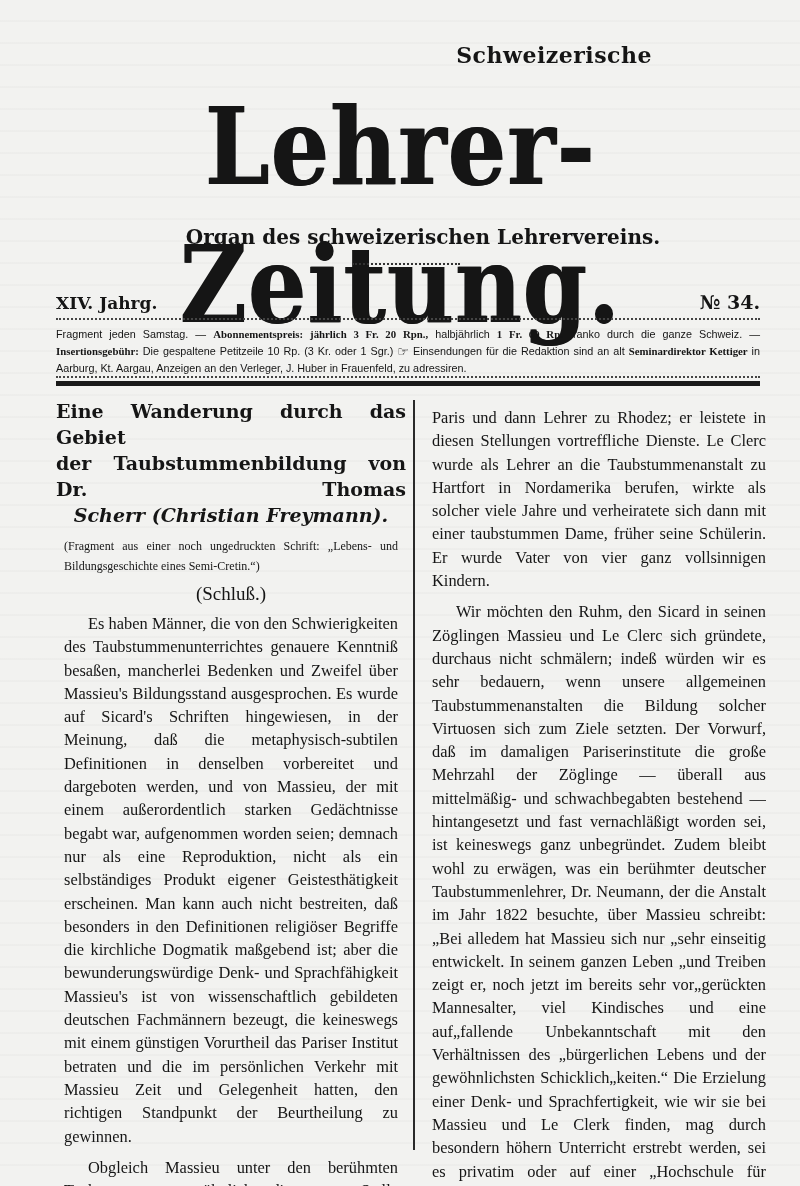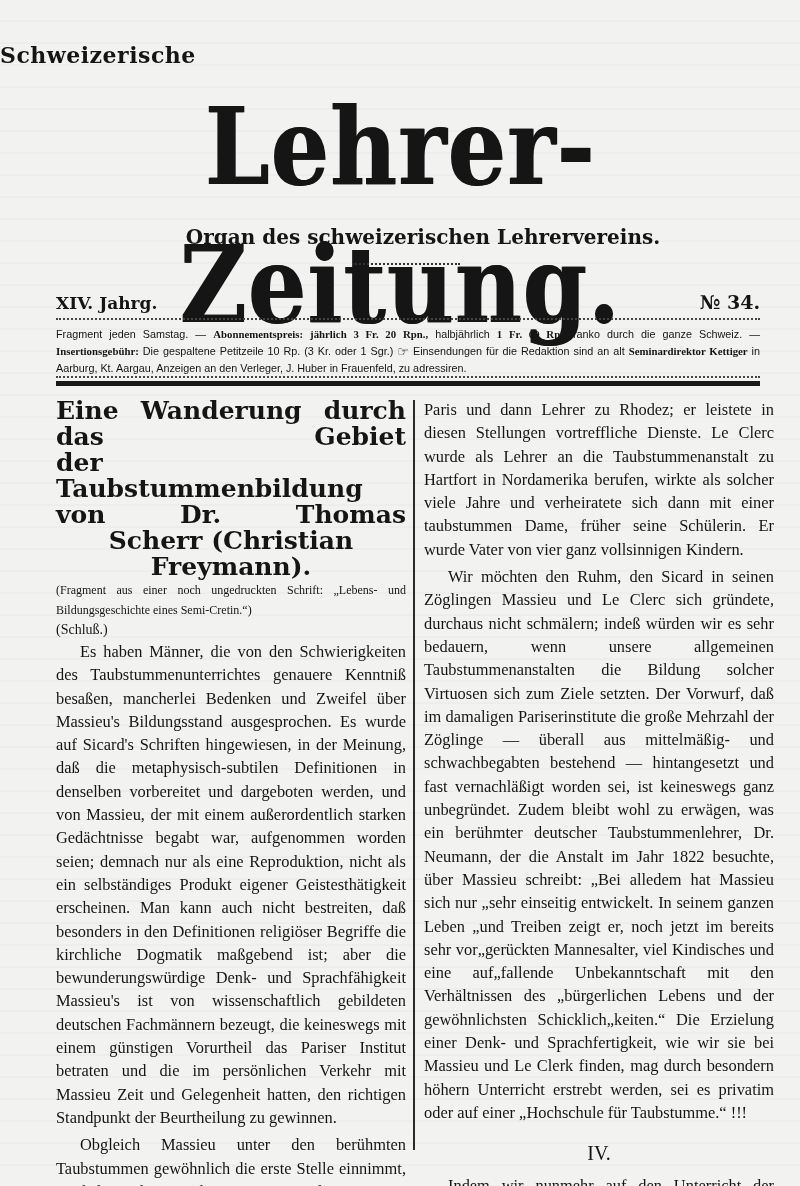--- a/index.html
+++ b/index.html
@@ -11,21 +11,21 @@
     position: relative;
   }
   .page { position: absolute; inset: 0; }
   .bleed {
     position: absolute; inset: 0;
     background:
       repeating-linear-gradient(180deg, rgba(0,0,0,0.0) 0 20px, rgba(0,0,0,0.018) 20px 22px);
     pointer-events: none;
   }
   .masthead-small {
-    position: absolute; top: 42px; left: 0; width: 652px; text-align: left;
+    position: absolute; top: 42px; left: 0; width: 652px; text-align: right;
     font-family: "DejaVu Serif", serif; font-weight: bold; font-size: 22px;
     letter-spacing: 0.5px;
   }
   .masthead-big {
     position: absolute; top: 78px; left: 0; width: 800px; text-align: center;
     font-family: "DejaVu Serif", serif; font-weight: bold; font-size: 92px;
     line-height: 120px; letter-spacing: 1px;
     transform: scaleY(1.15); transform-origin: top center;
     text-shadow: 1px 0 0 #151515;
   }
@@ -62,27 +62,27 @@
     font-family: "Liberation Serif", serif; font-size: 16.4px; line-height: 23.3px;
     text-align: justify;
   }
   .col.left { left: 56px; }
   .col.right { left: 424px; }
   .col-divider {
     position: absolute; top: 400px; left: 413px; width: 2px; height: 750px;
     background: #2a2a2a;
   }
   .art-title {
-    font-family: "DejaVu Serif", serif; font-weight: bold; font-size: 25px;
+    font-family: "DejaVu Serif", serif; font-weight: bold; font-size: 19px;
     line-height: 26px; text-align: justify; text-align-last: justify;
   }
-  .art-title .last { text-align: center; text-align-last: center; display: block; }
+  .art-title .last { text-align: center; text-align-last: center; display: block; font-style: italic; }
   .art-note { font-size: 12px; line-height: 20px; text-align: justify; }
-  .art-schluss { text-align: left; font-size: 14px; line-height: 20px; }
-  p { margin: 0; }
+  .art-schluss { text-align: center; font-size: 19px; line-height: 20px; }
+  p { margin: 8px; }
   .indent { text-indent: 24px; }
   .section-num { text-align: center; font-size: 20px; line-height: 34px; margin: 12px 0 4px 0; }
   .hand-icon { display: inline-block; font-size: 13px; vertical-align: -1px; }
 </style>
 </head>
 <body>
 
 <div class="page">
   <div class="bleed"></div>
 

